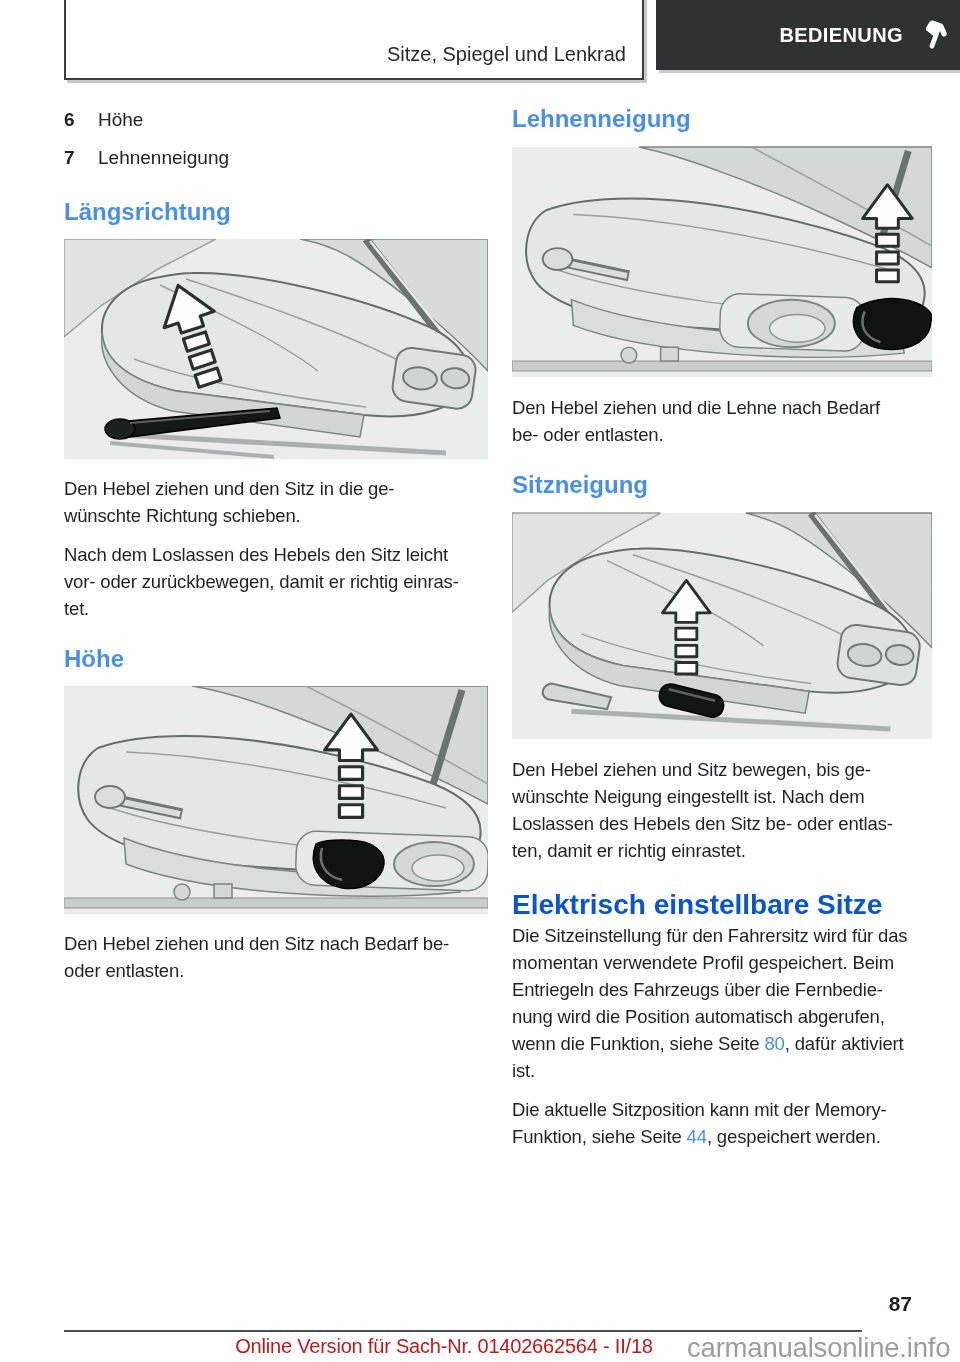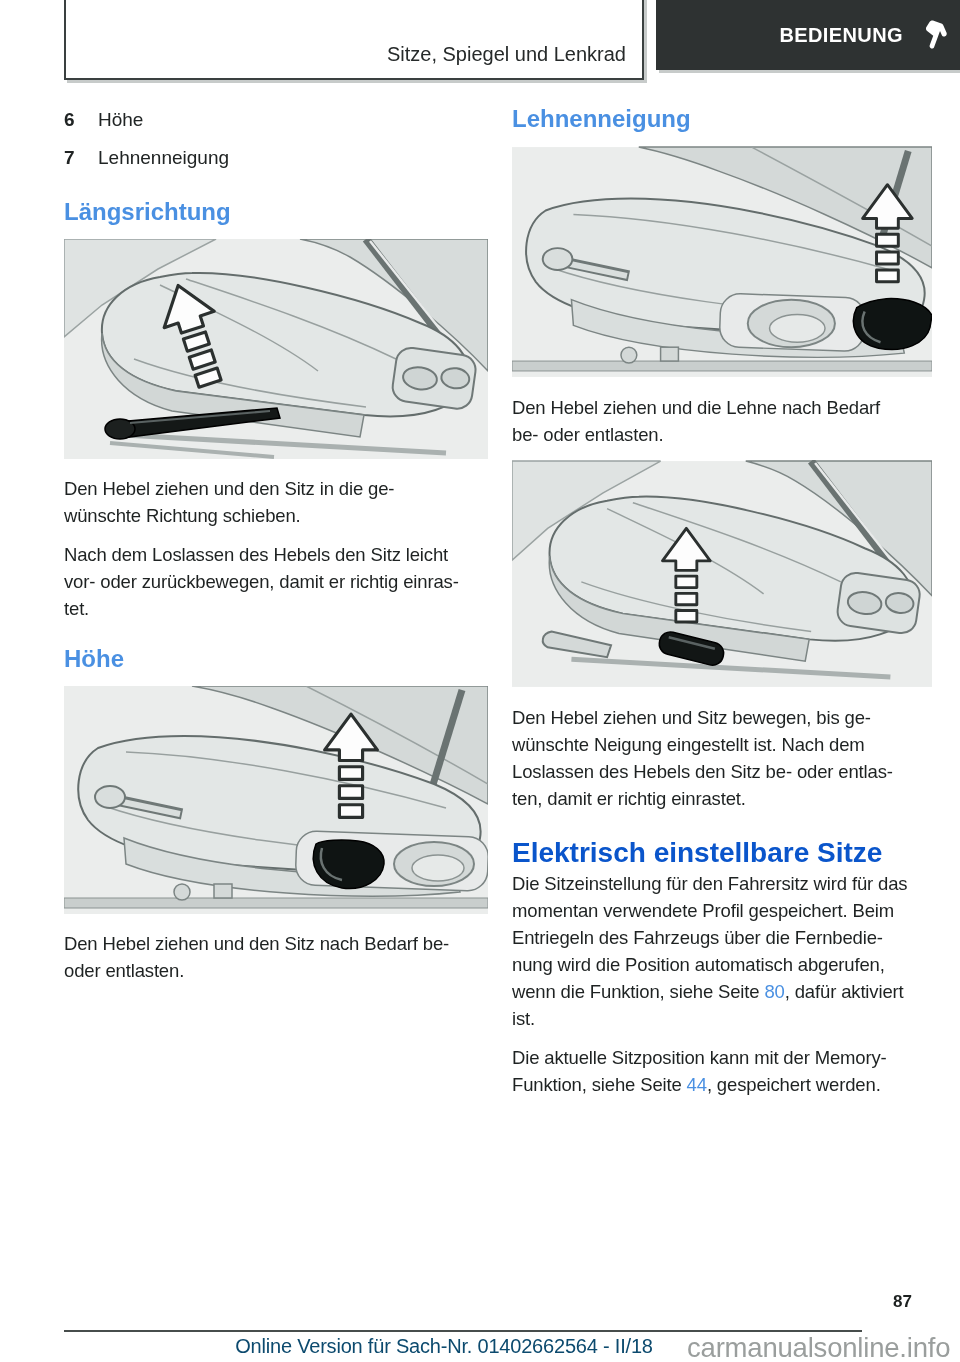--- a/index.html
+++ b/index.html
@@ -55,23 +55,23 @@
     margin:0 0 12px 0;white-space:pre-line;color:#1e2222;
   }
   .plink{color:#4a90e2;cursor:pointer;}
 
   figure{margin:0 0 16px 0;padding:0;}
   figure svg{display:block;}
 
   
   .footer-line{position:absolute;left:64px;top:1330px;width:798px;height:2px;background:#474d4c;}
   .page-number{position:absolute;left:836px;top:1292px;width:76px;text-align:right;
-    font-size:17px;font-weight:bold;color:#1d2120;}
+    font-size:21px;font-weight:bold;color:#1d2120;}
   .version-text{position:absolute;left:64px;top:1335px;width:760px;text-align:center;
-    font-size:20px;color:#0c4a6e;letter-spacing:-0.2px;}
+    font-size:20px;color:#b91c1c;letter-spacing:-0.2px;}
   .watermark{position:absolute;left:687px;top:1332px;font-size:27.5px;color:#9a9e9d;letter-spacing:-0.2px;}
 </style>
 </head>
 <body>
 
 <svg width="0" height="0" style="position:absolute" aria-hidden="true">
   <symbol id="block-arrow" viewBox="0 0 54 112">
     <g fill="#fdfdfd" stroke="#2b302f" stroke-width="3" stroke-linejoin="round">
       <polygon points="27,2 52,36 38,36 38,46 16,46 16,36 2,36"></polygon>
       <rect x="16" y="52" width="22" height="12"></rect>
@@ -206,20 +206,21 @@
         <circle cx="118" cy="210" r="8" fill="#d4d9d8" stroke="#7c8584" stroke-width="1.5"></circle>
         <g transform="translate(352 36)">
           <use href="#block-arrow" width="54" height="112"></use>
         </g>
       </svg>
     </figure>
 
     <p class="para">Den Hebel ziehen und die Lehne nach Bedarf
 be- oder entlasten.</p>
 
+    <h2>Sitzneigung</h2>
 
     <figure>
       <svg width="420" height="228" viewBox="0 0 424 228">
         <rect width="424" height="228" fill="#ebedec"></rect>
         <path d="M0 0 L150 0 L92 32 L36 68 L0 100 Z" fill="#dfe3e2" stroke="#9ba3a2" stroke-width="1.5"></path>
         <path d="M236 0 L424 0 L424 136 C390 100 330 46 286 20 C270 10 252 4 236 0 Z" fill="#d7dcdb" stroke="#7c8584" stroke-width="1.5"></path>
         <path d="M302 0 L398 126" stroke="#6a7372" stroke-width="8" fill="none"></path>
         <path d="M306 2 L400 122" stroke="#e8eaea" stroke-width="2.5" fill="none"></path>
         <path d="M96 40 C60 46 36 68 38 96 C40 124 66 144 112 154 L300 180 C358 186 398 172 404 146 C409 124 392 102 356 88 C296 60 188 34 128 36 C117 36 106 38 96 40 Z" fill="#e3e7e6" stroke="#646d6c" stroke-width="2"></path>
         <path d="M122 42 C182 62 262 88 332 122" stroke="#98a09f" stroke-width="1.5" fill="none"></path>

